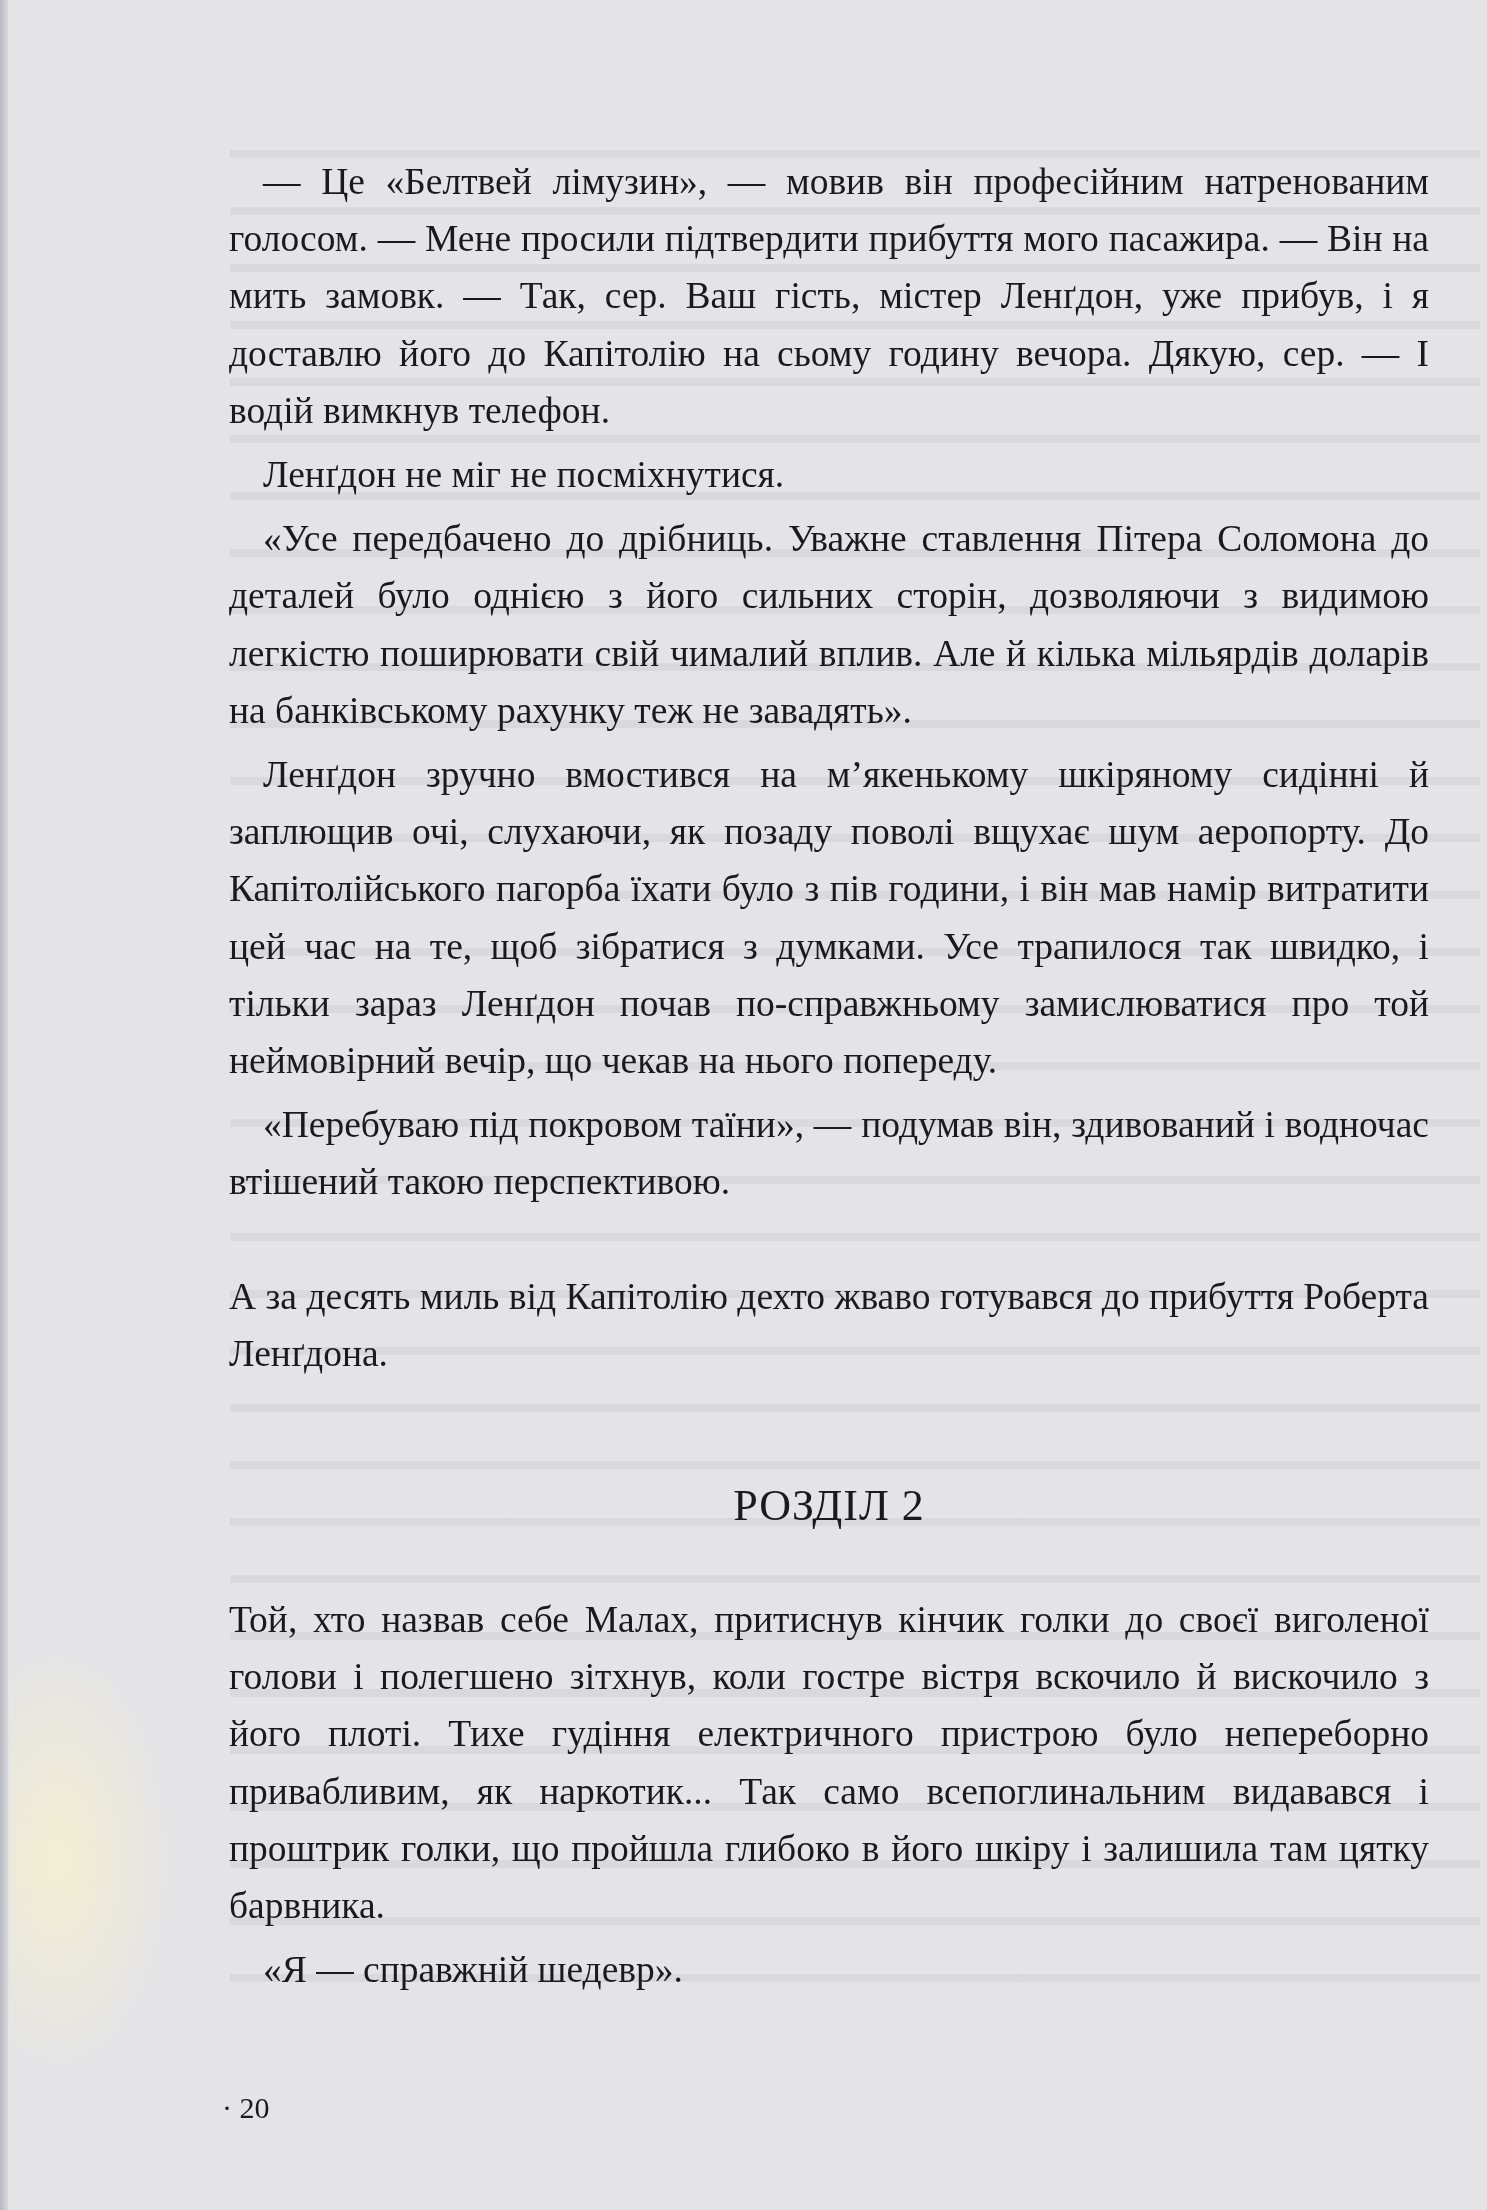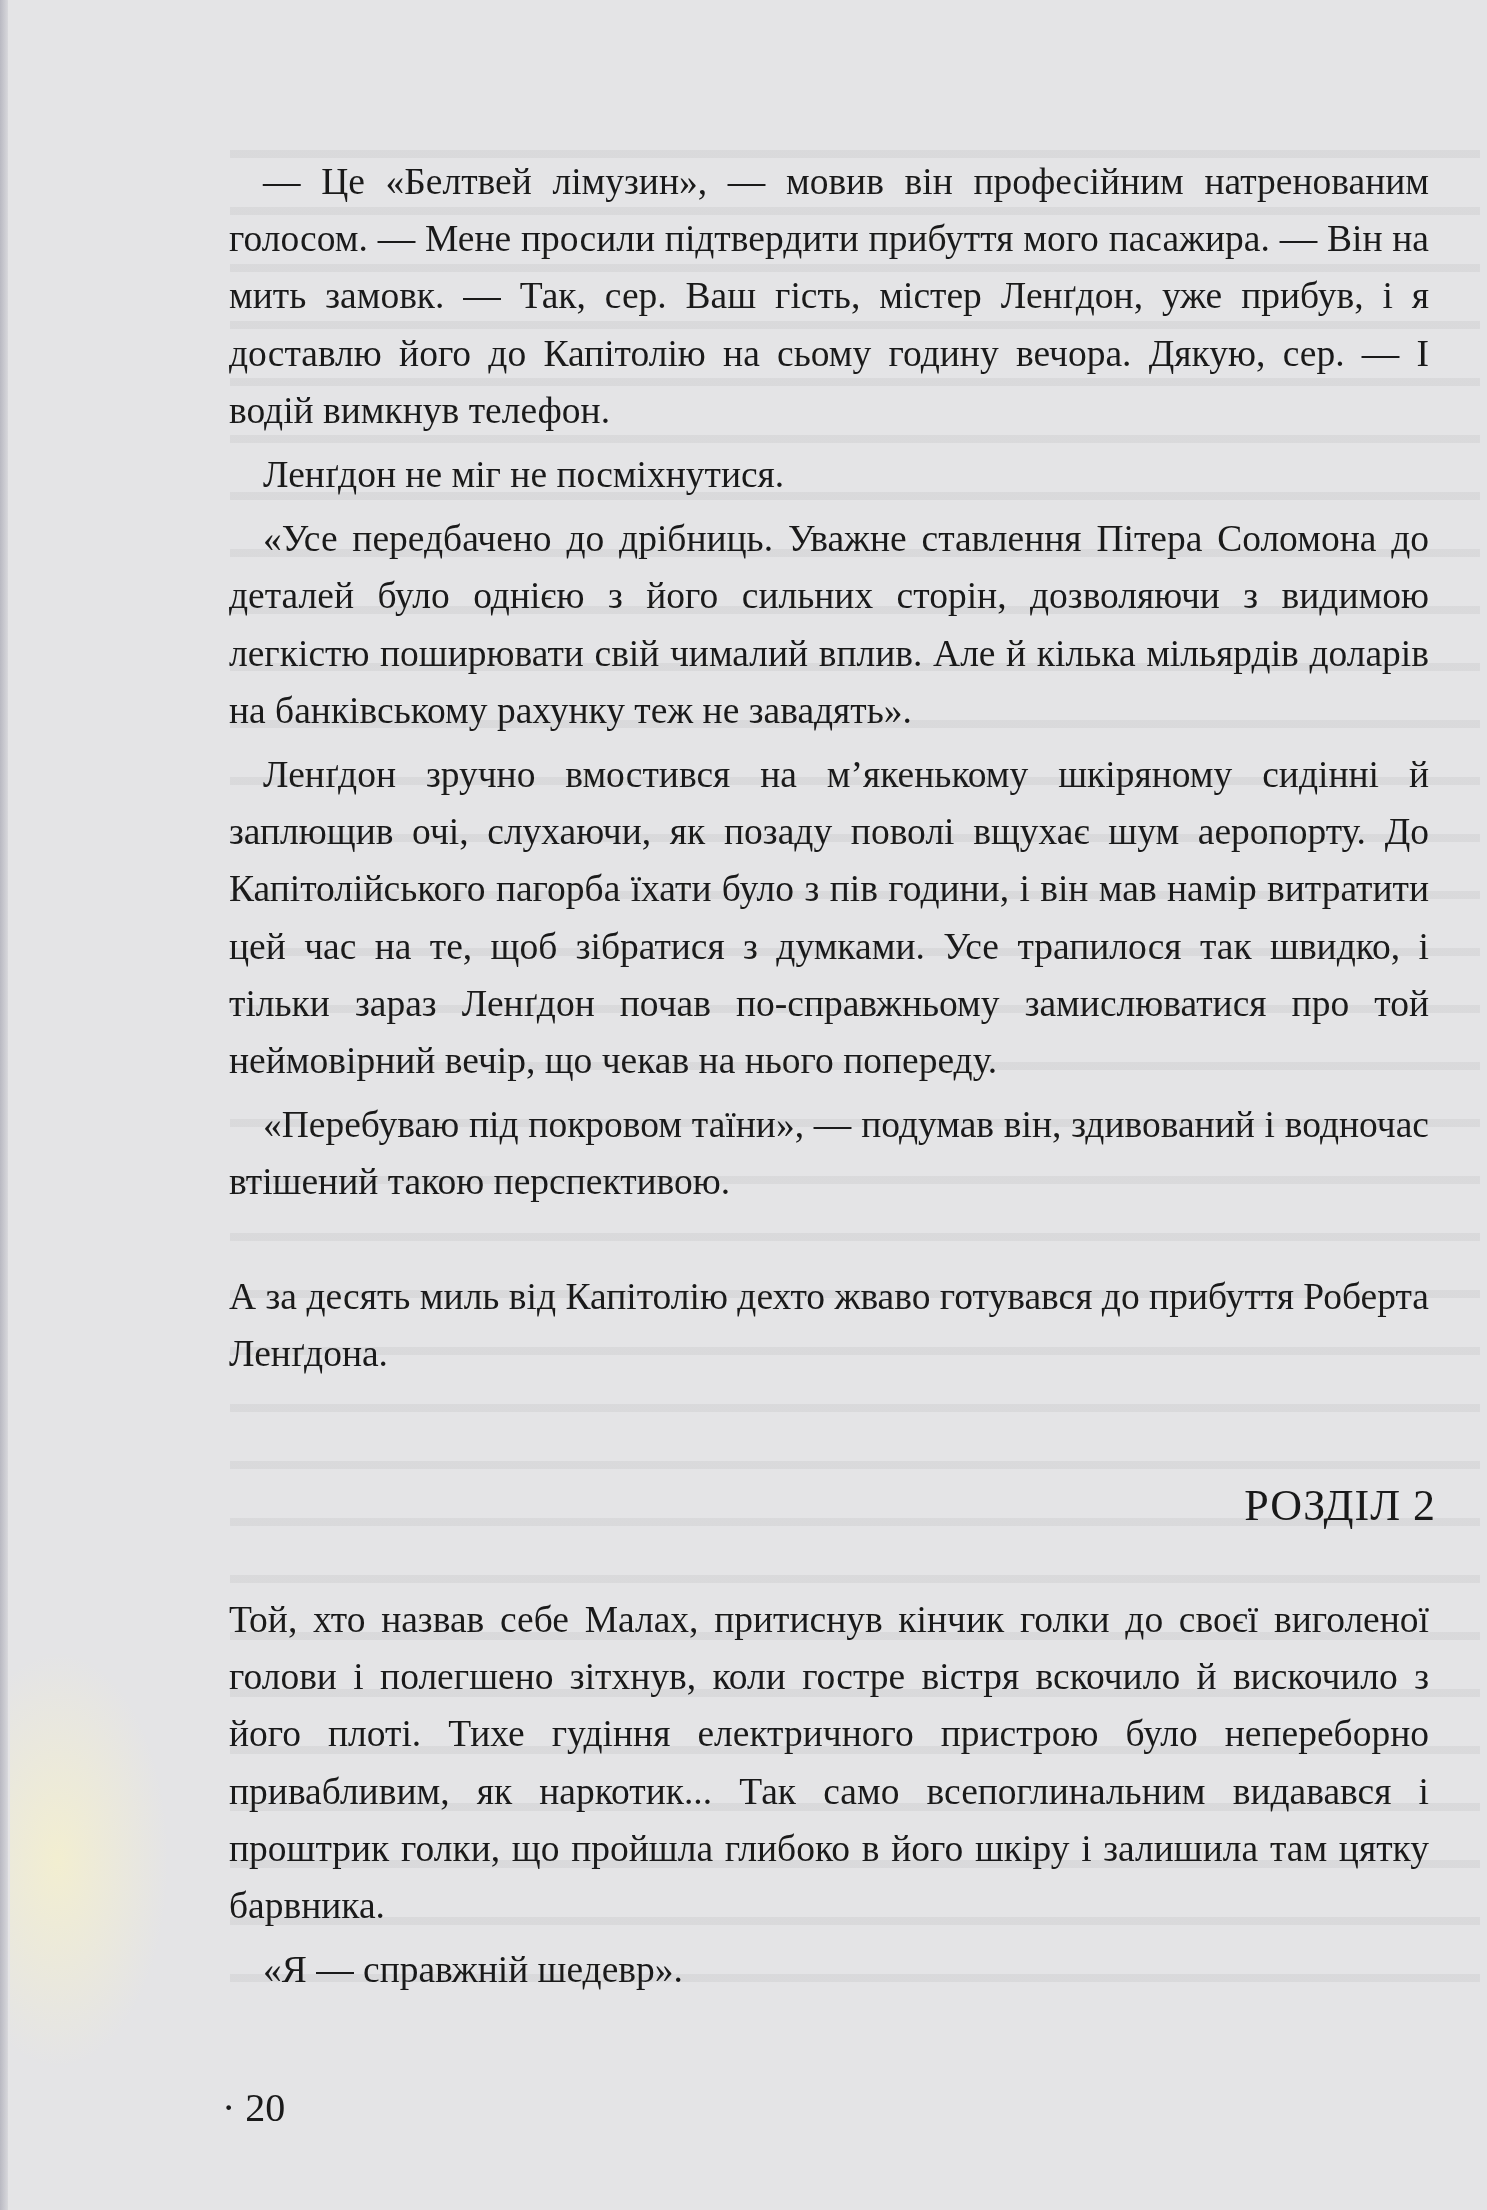--- a/index.html
+++ b/index.html
@@ -33,32 +33,32 @@
     font-size: 37.5px;
     line-height: 57.2px;
     text-align: justify;
     hyphens: none;
   }
   .text-column p { margin: 7px; }
   .indent { text-indent: 34px; }
   .noindent { text-indent: 0; }
   .gap-large { margin-top: 57px !important; }
   .chapter-title {
-    text-align: right;
+    text-align: center;
     font-size: 44px;
     font-weight: normal;
     letter-spacing: 1px;
     margin: 95px 0 57px 0;
     line-height: 57px;
   }
   .page-number {
     position: absolute;
     left: 222px;
     top: 2088px;
-    font-size: 40px;
+    font-size: 30px;
     line-height: 40px;
   }
   em.italic { font-style: italic; }
 </style>
 </head>
 <body>
 
 <div class="page-edge"></div>
 <div class="bleed"></div>
 <div class="glare"></div>

